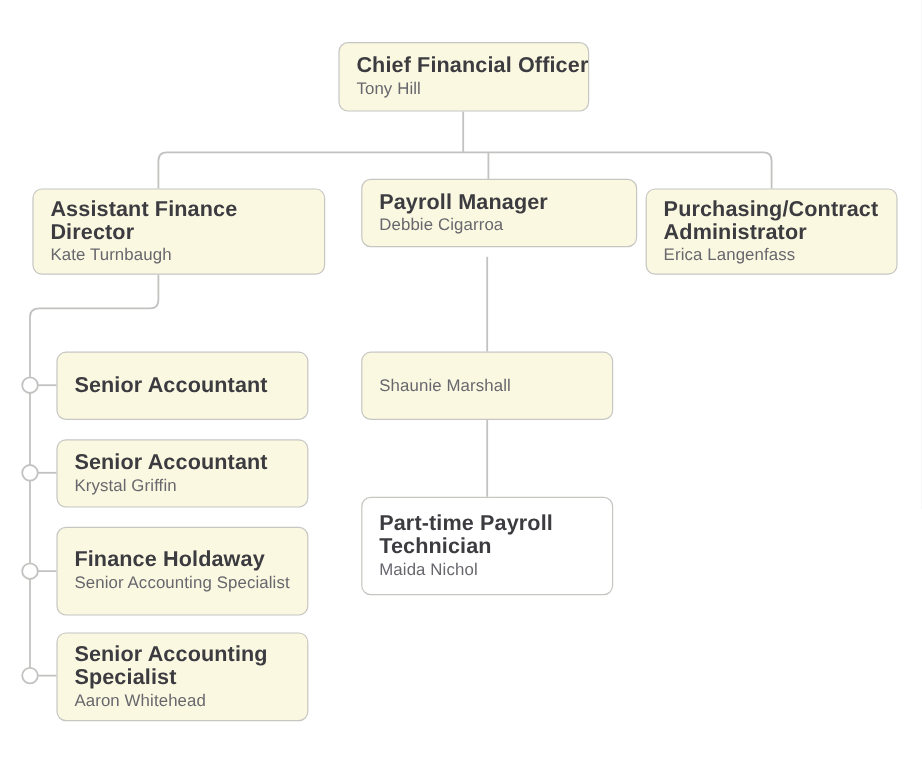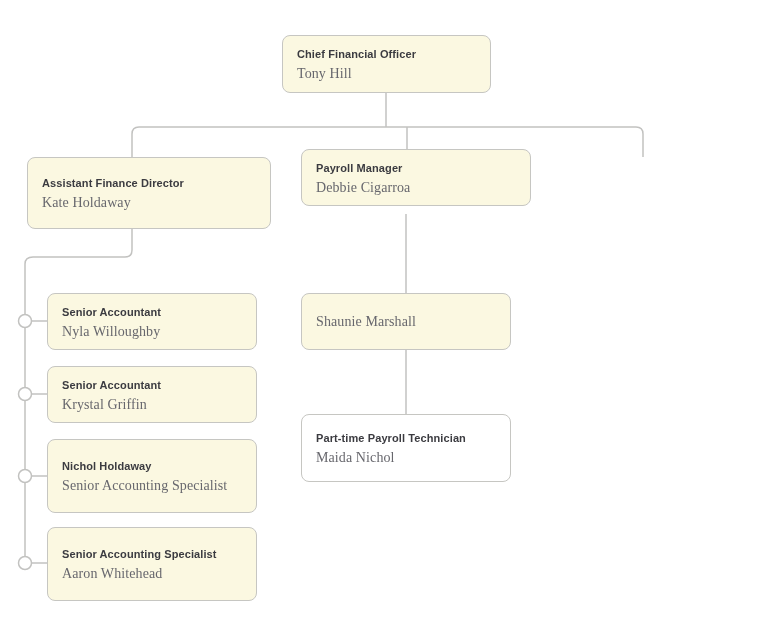--- a/index.html
+++ b/index.html
@@ -25,30 +25,29 @@
     box-sizing:border-box;
     display:flex;flex-direction:column;justify-content:center;
     padding:6px 12px 6px 14px;
     background:var(--node-fill);
     border:1.5px solid var(--node-border);
     border-radius:8px;
     cursor:pointer;
   }
   .node.white{background:var(--node-fill-white);}
   .node .title{
-    font-weight:700;font-size:11px;line-height:19px;
+    font-weight:700;font-size:18px;line-height:19px;
     color:var(--title-text);
     letter-spacing:.1px;
   }
   .node .title.one-line{white-space:nowrap;}
   .node .name{
     font-weight:400;font-size:14px;line-height:19px;
     color:var(--name-text);
     letter-spacing:.1px;
-    font-family:Liberation Serif, serif;
   }
 </style>
 </head>
 <body>
 
 <div class="canvas">
 
   <svg class="wires" width="768" height="632" viewBox="0 0 768 632">
     <g fill="none" stroke="#c2c2c0" stroke-width="1.5">
 
@@ -74,51 +73,54 @@
     </g>
   </svg>
 
   <div class="node" style="left:282px;top:35px;width:209px;height:58px">
     <div class="title one-line">Chief Financial Officer</div>
     <div class="name">Tony Hill</div>
   </div>
 
   <div class="node" style="left:27px;top:157px;width:244px;height:72px">
     <div class="title">Assistant Finance Director</div>
-    <div class="name">Kate Holdaway</div>
+    <div class="name">Kate Turnbaugh</div>
   </div>
 
   <div class="node" style="left:301px;top:149px;width:230px;height:57px">
     <div class="title">Payroll Manager</div>
     <div class="name">Debbie Cigarroa</div>
   </div>
 
+  <div class="node" style="left:538px;top:157px;width:210px;height:72px">
+    <div class="title">Purchasing/Contract Administrator</div>
+    <div class="name">Erica Langenfass</div>
+  </div>
 
   <div class="node" style="left:47px;top:293px;width:210px;height:57px">
     <div class="title">Senior Accountant</div>
-    <div class="name">Nyla Willoughby</div>
   </div>
 
   <div class="node" style="left:47px;top:366px;width:210px;height:57px">
     <div class="title">Senior Accountant</div>
     <div class="name">Krystal Griffin</div>
   </div>
 
   <div class="node" style="left:47px;top:439px;width:210px;height:74px">
-    <div class="title">Nichol Holdaway</div>
+    <div class="title">Finance Holdaway</div>
     <div class="name">Senior Accounting Specialist</div>
   </div>
 
   <div class="node" style="left:47px;top:527px;width:210px;height:74px">
     <div class="title">Senior Accounting Specialist</div>
     <div class="name">Aaron Whitehead</div>
   </div>
 
   <div class="node" style="left:301px;top:293px;width:210px;height:57px">
     <div class="name">Shaunie Marshall</div>
   </div>
 
-  <div class="node white" style="left:301px;top:414px;width:210px;height:68px">
+  <div class="node white" style="left:301px;top:414px;width:210px;height:82px">
     <div class="title">Part-time Payroll Technician</div>
     <div class="name">Maida Nichol</div>
   </div>
 
 </div>
 
 </body></html>

